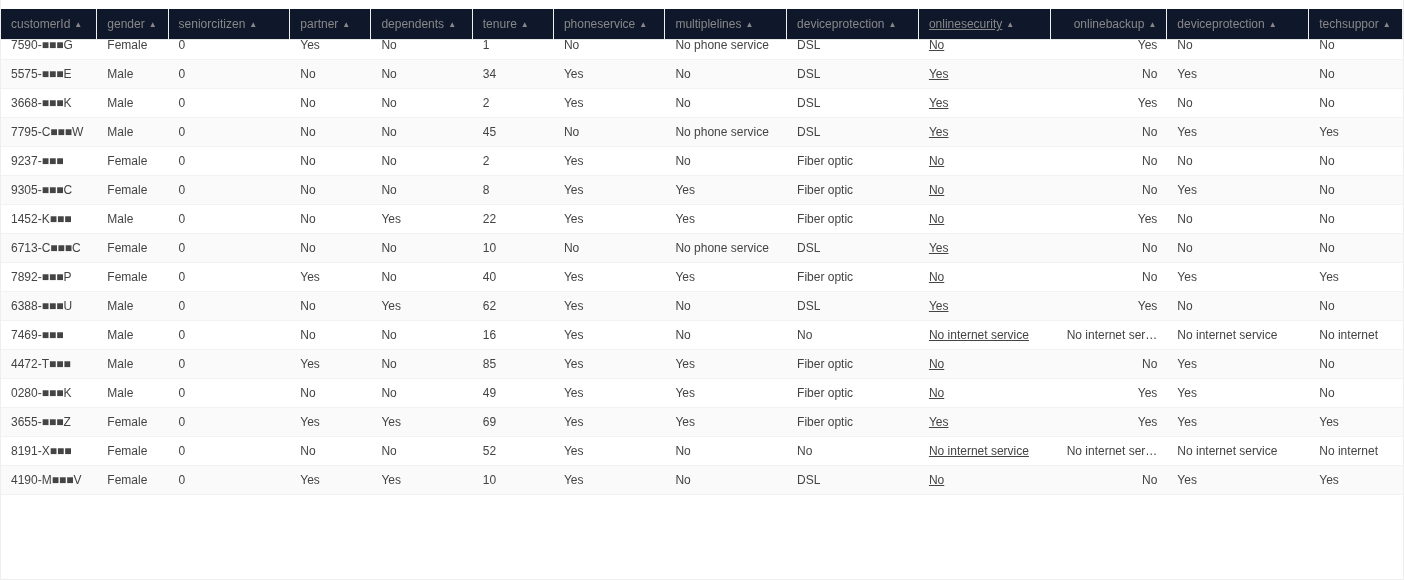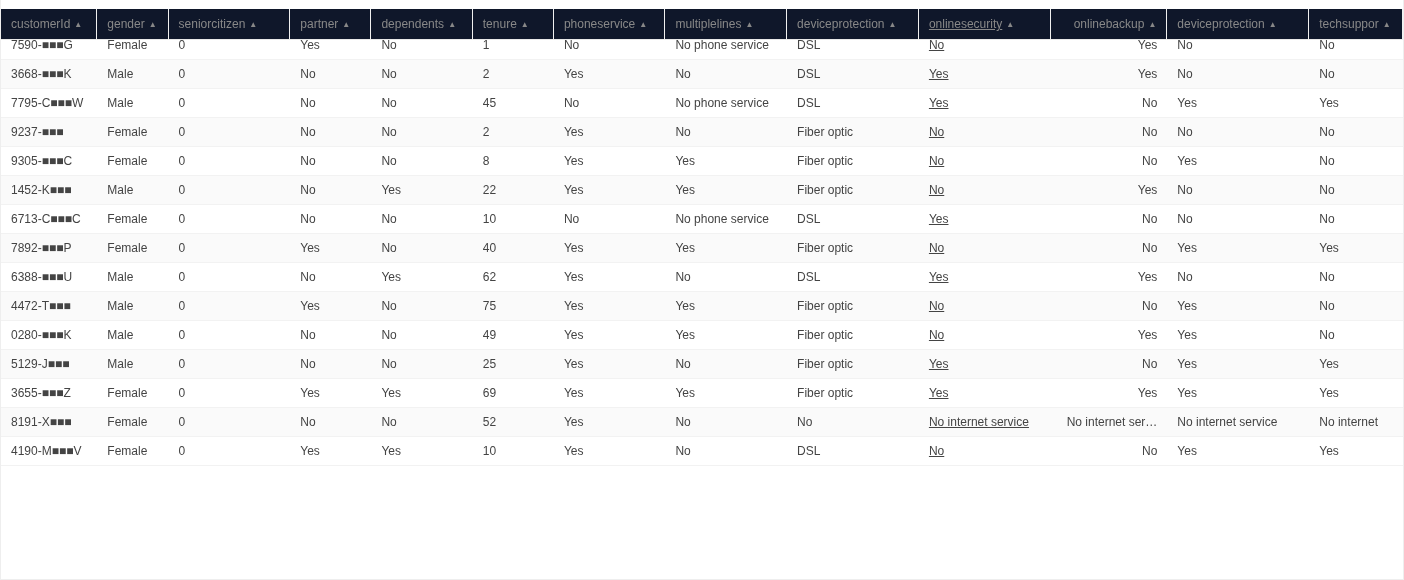--- a/index.html
+++ b/index.html
@@ -122,20 +122,35 @@
           <td class="col-tenure">1</td>
           <td class="col-phoneservice">No</td>
           <td class="col-multiplelines">No phone service</td>
           <td class="col-internetservice">DSL</td>
           <td class="col-onlinesecurity">No</td>
           <td class="col-onlinebackup">Yes</td>
           <td class="col-deviceprotection">No</td>
           <td class="col-techsupport">No</td>
         </tr>
         <tr>
+          <td class="col-customerid">5575-■■■E</td>
+          <td class="col-gender">Male</td>
+          <td class="col-seniorcitizen">0</td>
+          <td class="col-partner">No</td>
+          <td class="col-dependents">No</td>
+          <td class="col-tenure">34</td>
+          <td class="col-phoneservice">Yes</td>
+          <td class="col-multiplelines">No</td>
+          <td class="col-internetservice">DSL</td>
+          <td class="col-onlinesecurity">Yes</td>
+          <td class="col-onlinebackup">No</td>
+          <td class="col-deviceprotection">Yes</td>
+          <td class="col-techsupport">No</td>
+        </tr>
+        <tr>
           <td class="col-customerid">3668-■■■K</td>
           <td class="col-gender">Male</td>
           <td class="col-seniorcitizen">0</td>
           <td class="col-partner">No</td>
           <td class="col-dependents">No</td>
           <td class="col-tenure">2</td>
           <td class="col-phoneservice">Yes</td>
           <td class="col-multiplelines">No</td>
           <td class="col-internetservice">DSL</td>
           <td class="col-onlinesecurity">Yes</td>
@@ -242,95 +257,95 @@
           <td class="col-tenure">62</td>
           <td class="col-phoneservice">Yes</td>
           <td class="col-multiplelines">No</td>
           <td class="col-internetservice">DSL</td>
           <td class="col-onlinesecurity">Yes</td>
           <td class="col-onlinebackup">Yes</td>
           <td class="col-deviceprotection">No</td>
           <td class="col-techsupport">No</td>
         </tr>
         <tr>
-          <td class="col-customerid">4472-T■■■</td>
-          <td class="col-gender">Male</td>
-          <td class="col-seniorcitizen">0</td>
-          <td class="col-partner">Yes</td>
-          <td class="col-dependents">No</td>
-          <td class="col-tenure">75</td>
-          <td class="col-phoneservice">Yes</td>
-          <td class="col-multiplelines">Yes</td>
-          <td class="col-internetservice">Fiber optic</td>
-          <td class="col-onlinesecurity">No</td>
-          <td class="col-onlinebackup">No</td>
-          <td class="col-deviceprotection">Yes</td>
-          <td class="col-techsupport">No</td>
-        </tr>
-        <tr>
-          <td class="col-customerid">0280-■■■K</td>
-          <td class="col-gender">Male</td>
-          <td class="col-seniorcitizen">0</td>
-          <td class="col-partner">No</td>
-          <td class="col-dependents">No</td>
-          <td class="col-tenure">49</td>
-          <td class="col-phoneservice">Yes</td>
-          <td class="col-multiplelines">Yes</td>
-          <td class="col-internetservice">Fiber optic</td>
-          <td class="col-onlinesecurity">No</td>
-          <td class="col-onlinebackup">Yes</td>
-          <td class="col-deviceprotection">Yes</td>
-          <td class="col-techsupport">No</td>
-        </tr>
-        <tr>
-          <td class="col-customerid">5129-J■■■</td>
-          <td class="col-gender">Male</td>
-          <td class="col-seniorcitizen">0</td>
-          <td class="col-partner">No</td>
-          <td class="col-dependents">No</td>
-          <td class="col-tenure">25</td>
-          <td class="col-phoneservice">Yes</td>
-          <td class="col-multiplelines">No</td>
-          <td class="col-internetservice">Fiber optic</td>
-          <td class="col-onlinesecurity">Yes</td>
-          <td class="col-onlinebackup">No</td>
-          <td class="col-deviceprotection">Yes</td>
-          <td class="col-techsupport">Yes</td>
-        </tr>
-        <tr>
-          <td class="col-customerid">3655-■■■Z</td>
-          <td class="col-gender">Female</td>
-          <td class="col-seniorcitizen">0</td>
-          <td class="col-partner">Yes</td>
-          <td class="col-dependents">Yes</td>
-          <td class="col-tenure">69</td>
-          <td class="col-phoneservice">Yes</td>
-          <td class="col-multiplelines">Yes</td>
-          <td class="col-internetservice">Fiber optic</td>
-          <td class="col-onlinesecurity">Yes</td>
-          <td class="col-onlinebackup">Yes</td>
-          <td class="col-deviceprotection">Yes</td>
-          <td class="col-techsupport">Yes</td>
-        </tr>
-        <tr>
-          <td class="col-customerid">8191-X■■■</td>
-          <td class="col-gender">Female</td>
-          <td class="col-seniorcitizen">0</td>
-          <td class="col-partner">No</td>
-          <td class="col-dependents">No</td>
-          <td class="col-tenure">52</td>
+          <td class="col-customerid">7469-■■■</td>
+          <td class="col-gender">Male</td>
+          <td class="col-seniorcitizen">0</td>
+          <td class="col-partner">No</td>
+          <td class="col-dependents">No</td>
+          <td class="col-tenure">16</td>
           <td class="col-phoneservice">Yes</td>
           <td class="col-multiplelines">No</td>
           <td class="col-internetservice">No</td>
           <td class="col-onlinesecurity">No internet service</td>
           <td class="col-onlinebackup">No internet ser…</td>
           <td class="col-deviceprotection">No internet service</td>
           <td class="col-techsupport">No internet</td>
         </tr>
         <tr>
+          <td class="col-customerid">4472-T■■■</td>
+          <td class="col-gender">Male</td>
+          <td class="col-seniorcitizen">0</td>
+          <td class="col-partner">Yes</td>
+          <td class="col-dependents">No</td>
+          <td class="col-tenure">85</td>
+          <td class="col-phoneservice">Yes</td>
+          <td class="col-multiplelines">Yes</td>
+          <td class="col-internetservice">Fiber optic</td>
+          <td class="col-onlinesecurity">No</td>
+          <td class="col-onlinebackup">No</td>
+          <td class="col-deviceprotection">Yes</td>
+          <td class="col-techsupport">No</td>
+        </tr>
+        <tr>
+          <td class="col-customerid">0280-■■■K</td>
+          <td class="col-gender">Male</td>
+          <td class="col-seniorcitizen">0</td>
+          <td class="col-partner">No</td>
+          <td class="col-dependents">No</td>
+          <td class="col-tenure">49</td>
+          <td class="col-phoneservice">Yes</td>
+          <td class="col-multiplelines">Yes</td>
+          <td class="col-internetservice">Fiber optic</td>
+          <td class="col-onlinesecurity">No</td>
+          <td class="col-onlinebackup">Yes</td>
+          <td class="col-deviceprotection">Yes</td>
+          <td class="col-techsupport">No</td>
+        </tr>
+        <tr>
+          <td class="col-customerid">3655-■■■Z</td>
+          <td class="col-gender">Female</td>
+          <td class="col-seniorcitizen">0</td>
+          <td class="col-partner">Yes</td>
+          <td class="col-dependents">Yes</td>
+          <td class="col-tenure">69</td>
+          <td class="col-phoneservice">Yes</td>
+          <td class="col-multiplelines">Yes</td>
+          <td class="col-internetservice">Fiber optic</td>
+          <td class="col-onlinesecurity">Yes</td>
+          <td class="col-onlinebackup">Yes</td>
+          <td class="col-deviceprotection">Yes</td>
+          <td class="col-techsupport">Yes</td>
+        </tr>
+        <tr>
+          <td class="col-customerid">8191-X■■■</td>
+          <td class="col-gender">Female</td>
+          <td class="col-seniorcitizen">0</td>
+          <td class="col-partner">No</td>
+          <td class="col-dependents">No</td>
+          <td class="col-tenure">52</td>
+          <td class="col-phoneservice">Yes</td>
+          <td class="col-multiplelines">No</td>
+          <td class="col-internetservice">No</td>
+          <td class="col-onlinesecurity">No internet service</td>
+          <td class="col-onlinebackup">No internet ser…</td>
+          <td class="col-deviceprotection">No internet service</td>
+          <td class="col-techsupport">No internet</td>
+        </tr>
+        <tr>
           <td class="col-customerid">4190-M■■■V</td>
           <td class="col-gender">Female</td>
           <td class="col-seniorcitizen">0</td>
           <td class="col-partner">Yes</td>
           <td class="col-dependents">Yes</td>
           <td class="col-tenure">10</td>
           <td class="col-phoneservice">Yes</td>
           <td class="col-multiplelines">No</td>
           <td class="col-internetservice">DSL</td>
           <td class="col-onlinesecurity">No</td>

